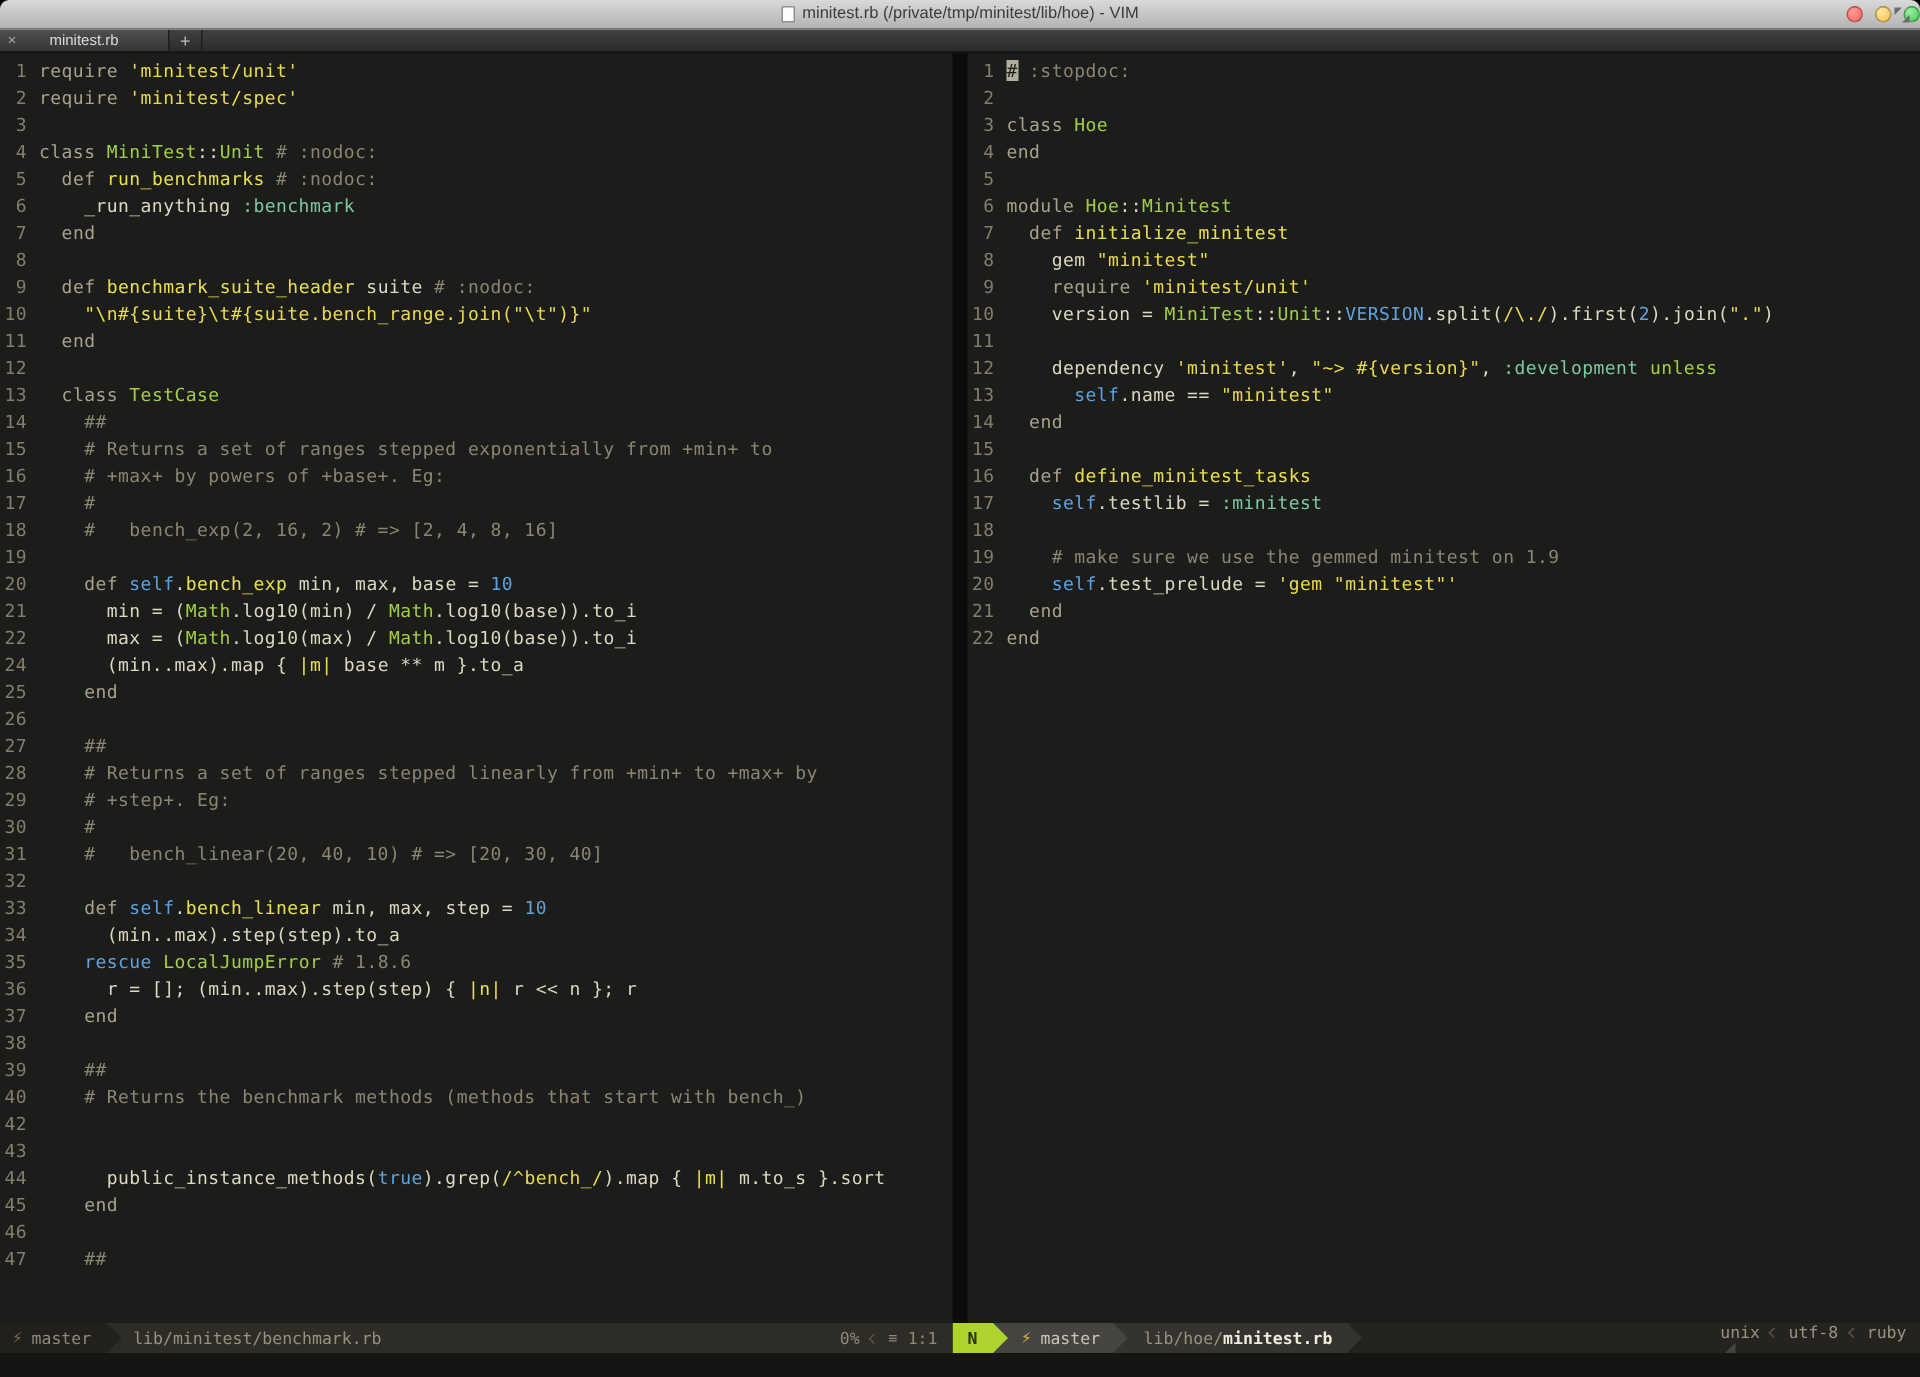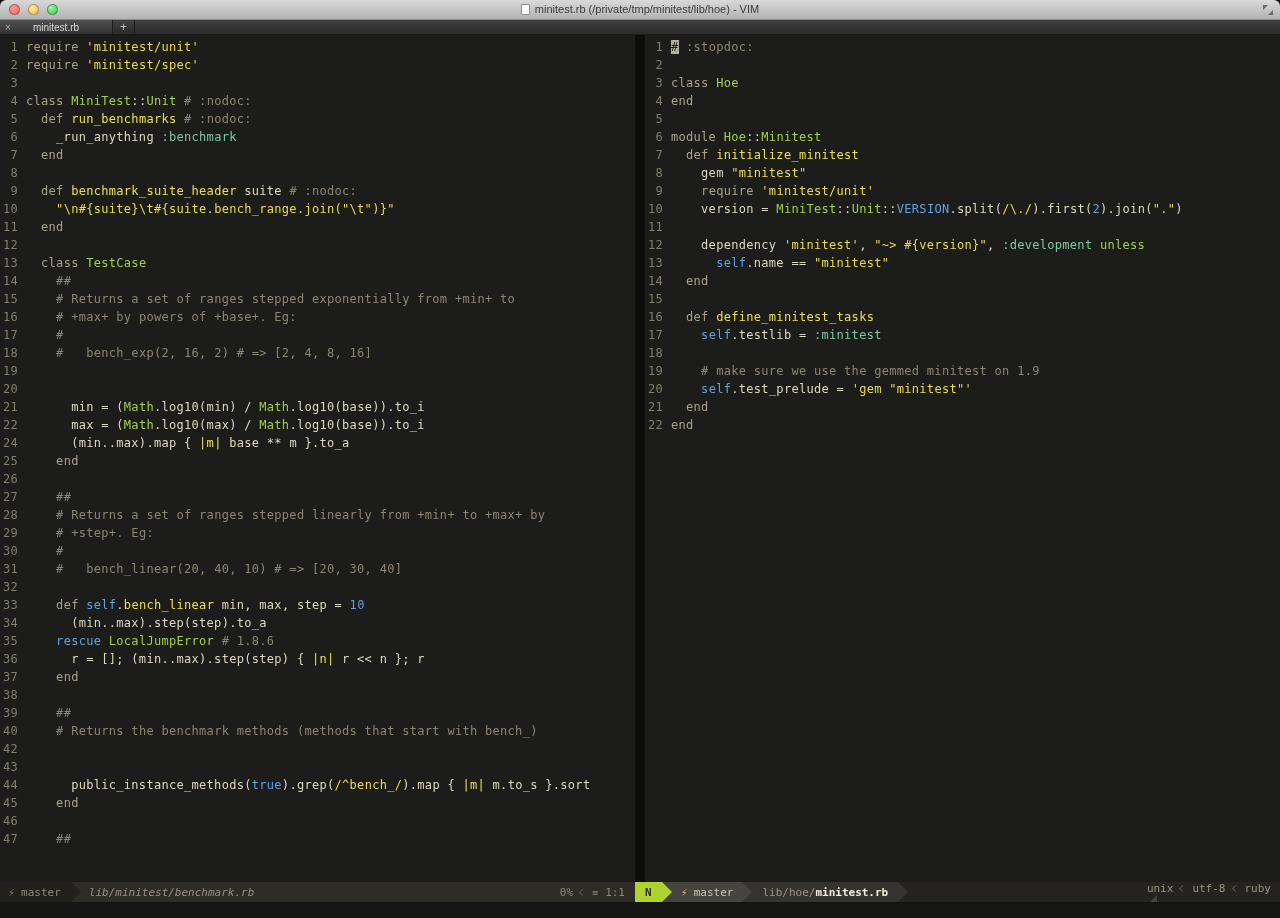--- a/index.html
+++ b/index.html
@@ -5,21 +5,21 @@
   * { margin:0; padding:0; box-sizing:border-box; }
   html,body { width:1280px; height:918px; background:#000; overflow:hidden; }
   body { font-family:"DejaVu Sans Mono", monospace; }
 
   .window { width:1280px; height:918px; display:flex; flex-direction:column;
             border-radius:6px 6px 0 0; overflow:hidden; }
 
   
   .titlebar { height:20px; flex:none; background:linear-gradient(#d9d9d9,#b3b3b3);
               border-bottom:1px solid #878787; position:relative;
-              display:flex; align-items:center; }
+              display:flex; align-items:center;justify-content:flex-end; }
   .traffic { display:flex; gap:8px; margin-left:9px; position:relative; z-index:2; }
   .light { width:11px; height:11px; border-radius:50%; border:1px solid rgba(0,0,0,.3); display:inline-block; }
   .light.red    { background:radial-gradient(circle at 35% 30%, #ff9d97, #f9615a); }
   .light.yellow { background:radial-gradient(circle at 35% 30%, #ffe9a8, #fdbc40); }
   .light.green  { background:radial-gradient(circle at 35% 30%, #a6efa9, #35c94b); }
   .title-center { position:absolute; left:0; right:0; top:0; bottom:1px;
                   display:flex; align-items:center; justify-content:center; gap:5px;
                   font-family:"Liberation Sans", sans-serif; font-size:11px; color:#3b3b3b; }
   .doc-icon { width:9px; height:11px; background:#fcfcfc; border:1px solid #8f8f8f;
               border-radius:1px; display:inline-block; }
@@ -66,21 +66,21 @@
   .parr i { position:absolute; left:0; top:0; width:0; height:0;
             border-top:10px solid transparent; border-bottom:10px solid transparent; }
   .chev { width:5px; height:5px; display:inline-block; border-top:1px solid #595648; border-right:1px solid #595648; flex:none; }
   .chev.l { transform:rotate(-135deg); }
   .lnicon { font-size:10px; }
 
   .status-left { width:635px; flex:none; background:#2d2c27; display:flex; align-items:stretch;
                  color:#8d8879; overflow:hidden; }
   .sl-branch { background:#21201c; padding:0 10px 0 8px; gap:6px; }
   .sl-a1 { background:#2d2c27; } .sl-a1 i { border-left:10px solid #21201c; }
-  .sl-file { padding-left:8px; color:#97927f;font-style:italic; }
+  .sl-file { padding-left:8px; color:#97927f; }
   .sl-right { margin-left:auto; display:flex; align-items:center; gap:7px; padding-right:10px; }
   .bolt { font-family:"DejaVu Sans", sans-serif; font-size:10px; }
   .bolt.dim { color:#767157; }
 
   .status-right { width:645px; flex:none; background:#242320; display:flex; align-items:stretch;
                   color:#98937f; overflow:hidden; }
   .sr-mode { background:var(--mode-green); color:#2a3305; font-weight:bold; padding:0 10px; }
   .sr-a1 { background:#454440; } .sr-a1 i { border-left:10px solid var(--mode-green); }
   .sr-branch { background:#454440; padding:0 9px; gap:6px; color:#c9c5b4; }
   .sr-branch .bolt { color:#cdbc45; }
@@ -200,20 +200,21 @@
         <div class="row">
           <span class="lnum">18</span>
           <span class="ltext"><span class="tk-n">    </span><span class="tk-c">#   bench_exp(2, 16, 2) # =&gt; [2, 4, 8, 16]</span></span>
         </div>
         <div class="row">
           <span class="lnum">19</span>
           <span class="ltext"></span>
         </div>
         <div class="row">
           <span class="lnum">20</span>
+          <span class="ltext"><span class="tk-n">    </span><span class="tk-k">def</span><span class="tk-n"> </span><span class="tk-b">self</span><span class="tk-n">.</span><span class="tk-f">bench_exp</span><span class="tk-n"> min, max, base = </span><span class="tk-b">10</span></span>
         </div>
         <div class="row">
           <span class="lnum">21</span>
           <span class="ltext"><span class="tk-n">      min = (</span><span class="tk-g">Math</span><span class="tk-n">.log10(min) / </span><span class="tk-g">Math</span><span class="tk-n">.log10(base)).to_i</span></span>
         </div>
         <div class="row">
           <span class="lnum">22</span>
           <span class="ltext"><span class="tk-n">      max = (</span><span class="tk-g">Math</span><span class="tk-n">.log10(max) / </span><span class="tk-g">Math</span><span class="tk-n">.log10(base)).to_i</span></span>
         </div>
         <div class="row">

